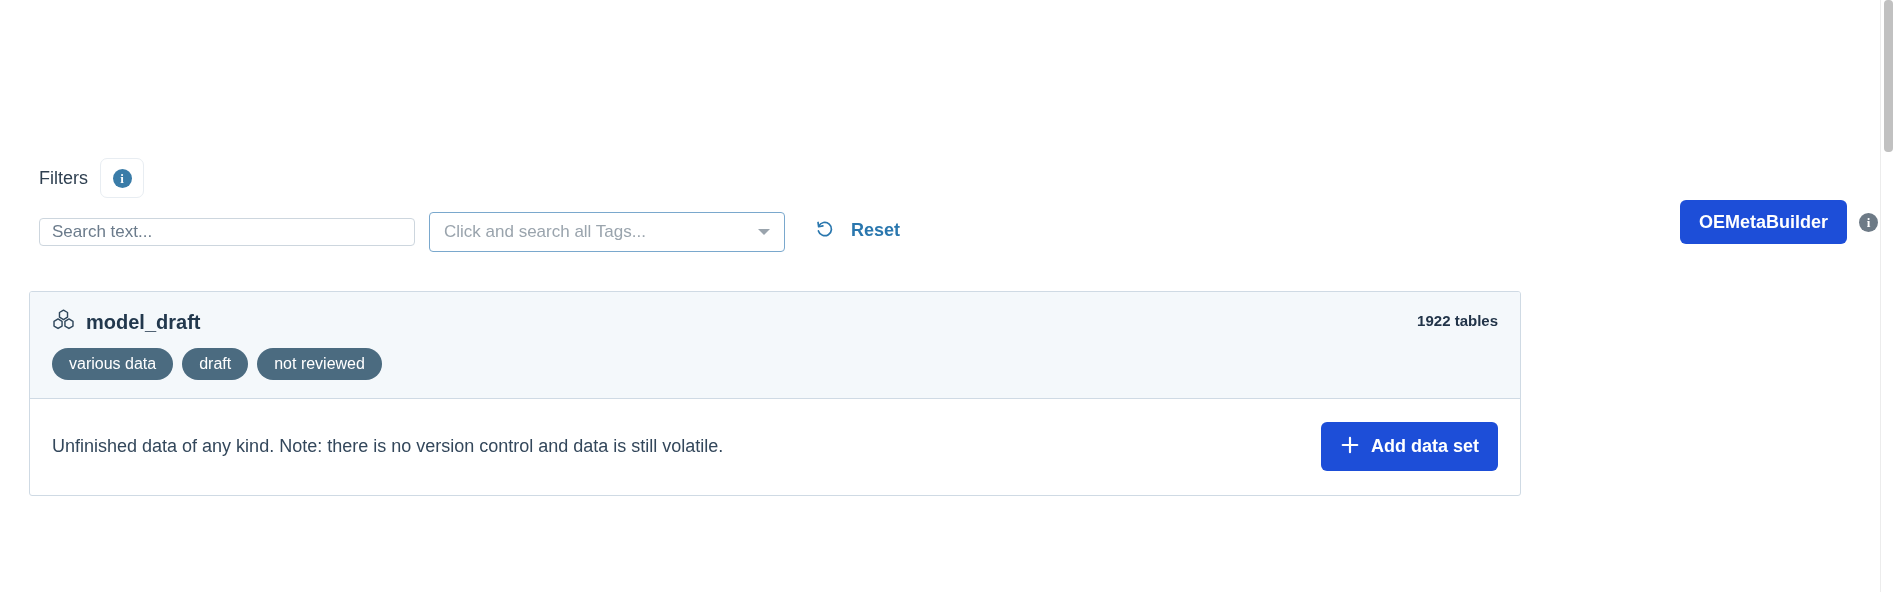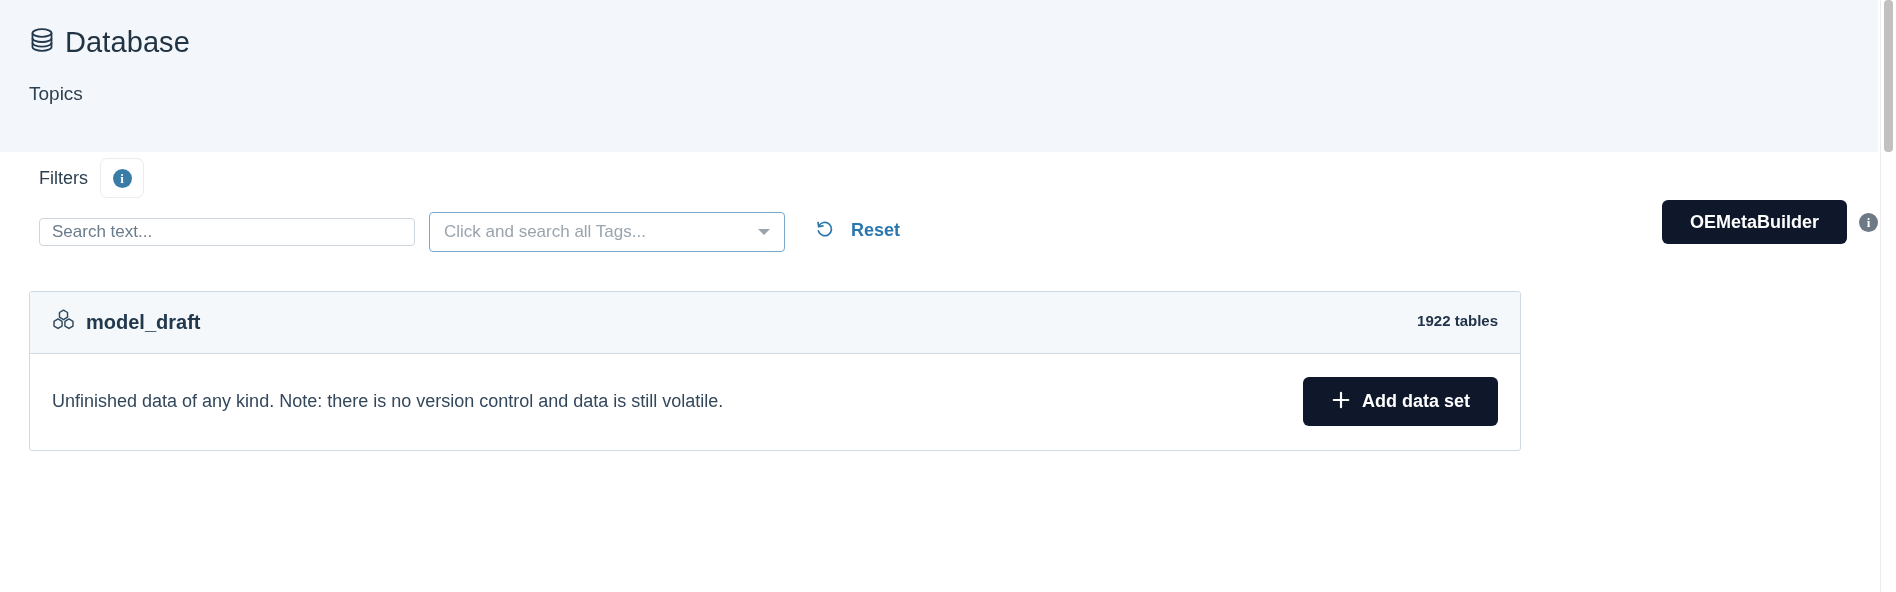--- a/index.html
+++ b/index.html
@@ -156,28 +156,28 @@
 
   .oemb-wrap {
     position: absolute;
     right: 18px;
     top: 200px;
     display: flex;
     align-items: center;
     gap: 12px;
   }
   .btn-primary {
-    background: #0f172a;
+    background: #1d4ed8;
     color: #ffffff;
     border: none;
     border-radius: 6px;
     font-family: "Liberation Sans", sans-serif;
     font-size: 18px;
     font-weight: bold;
-    padding: 13px 28px;
+    padding: 13px 19px;
     cursor: pointer;
     display: flex;
     align-items: center;
     gap: 11px;
     line-height: 1;
   }
 
   
   .card {
     position: absolute;
@@ -259,34 +259,20 @@
     height: 152px;
     background: #c1c1c1;
     border-radius: 4px;
   }
 </style>
 </head>
 <body>
 
 <div id="root">
 
-  <div class="page-header">
-    <div class="title-row">
-      <span class="db-icon">
-        <svg width="26" height="28" viewBox="0 0 26 28" fill="none" xmlns="http://www.w3.org/2000/svg">
-          <ellipse cx="13" cy="7" rx="9.5" ry="3.8" stroke="#22384d" stroke-width="1.8" fill="none"></ellipse>
-          <path d="M3.5 7 V21 C3.5 23.1 7.8 24.8 13 24.8 C18.2 24.8 22.5 23.1 22.5 21 V7" stroke="#22384d" stroke-width="1.8" fill="none"></path>
-          <path d="M3.5 12.2 C3.5 14.3 7.8 16 13 16 C18.2 16 22.5 14.3 22.5 12.2" stroke="#22384d" stroke-width="1.8" fill="none"></path>
-          <path d="M3.5 16.8 C3.5 18.9 7.8 20.6 13 20.6 C18.2 20.6 22.5 18.9 22.5 16.8" stroke="#22384d" stroke-width="1.8" fill="none"></path>
-        </svg>
-      </span>
-      <span class="page-title">Database</span>
-    </div>
-    <div class="page-subtitle">Topics</div>
-  </div>
 
   <div class="filters-zone">
 
     <div class="filters-label-row">
       <span class="filters-label">Filters</span>
       <button class="info-btn">
         <span class="info-circle">i</span>
       </button>
     </div>
 
@@ -328,20 +314,25 @@
             <path d="M12 2.2 L16.2 4.7 V9.6 L12 12.1 L7.8 9.6 V4.7 Z" stroke="#2f475c" stroke-width="1.5" fill="none" stroke-linejoin="round"></path>
             <path d="M6.3 11.4 L10.5 13.9 V18.8 L6.3 21.3 L2.1 18.8 V13.9 Z" stroke="#2f475c" stroke-width="1.5" fill="none" stroke-linejoin="round"></path>
             <path d="M17.7 11.4 L21.9 13.9 V18.8 L17.7 21.3 L13.5 18.8 V13.9 Z" stroke="#2f475c" stroke-width="1.5" fill="none" stroke-linejoin="round"></path>
           </svg>
         </span>
         <span class="card-title">model_draft</span>
       </div>
 
       <span class="table-count">1922 tables</span>
 
+      <div class="tags">
+        <span class="tag">various data</span>
+        <span class="tag">draft</span>
+        <span class="tag">not reviewed</span>
+      </div>
     </div>
 
     <div class="card-body">
       <div class="card-desc">Unfinished data of any kind. Note: there is no version control and data is still volatile.</div>
       <button class="btn-primary">
         <span>
           <svg width="20" height="20" viewBox="0 0 22 22" fill="none" xmlns="http://www.w3.org/2000/svg">
             <path d="M11 3 V19 M3 11 H19" stroke="#ffffff" stroke-width="2.4" stroke-linecap="round"></path>
           </svg>
         </span>

